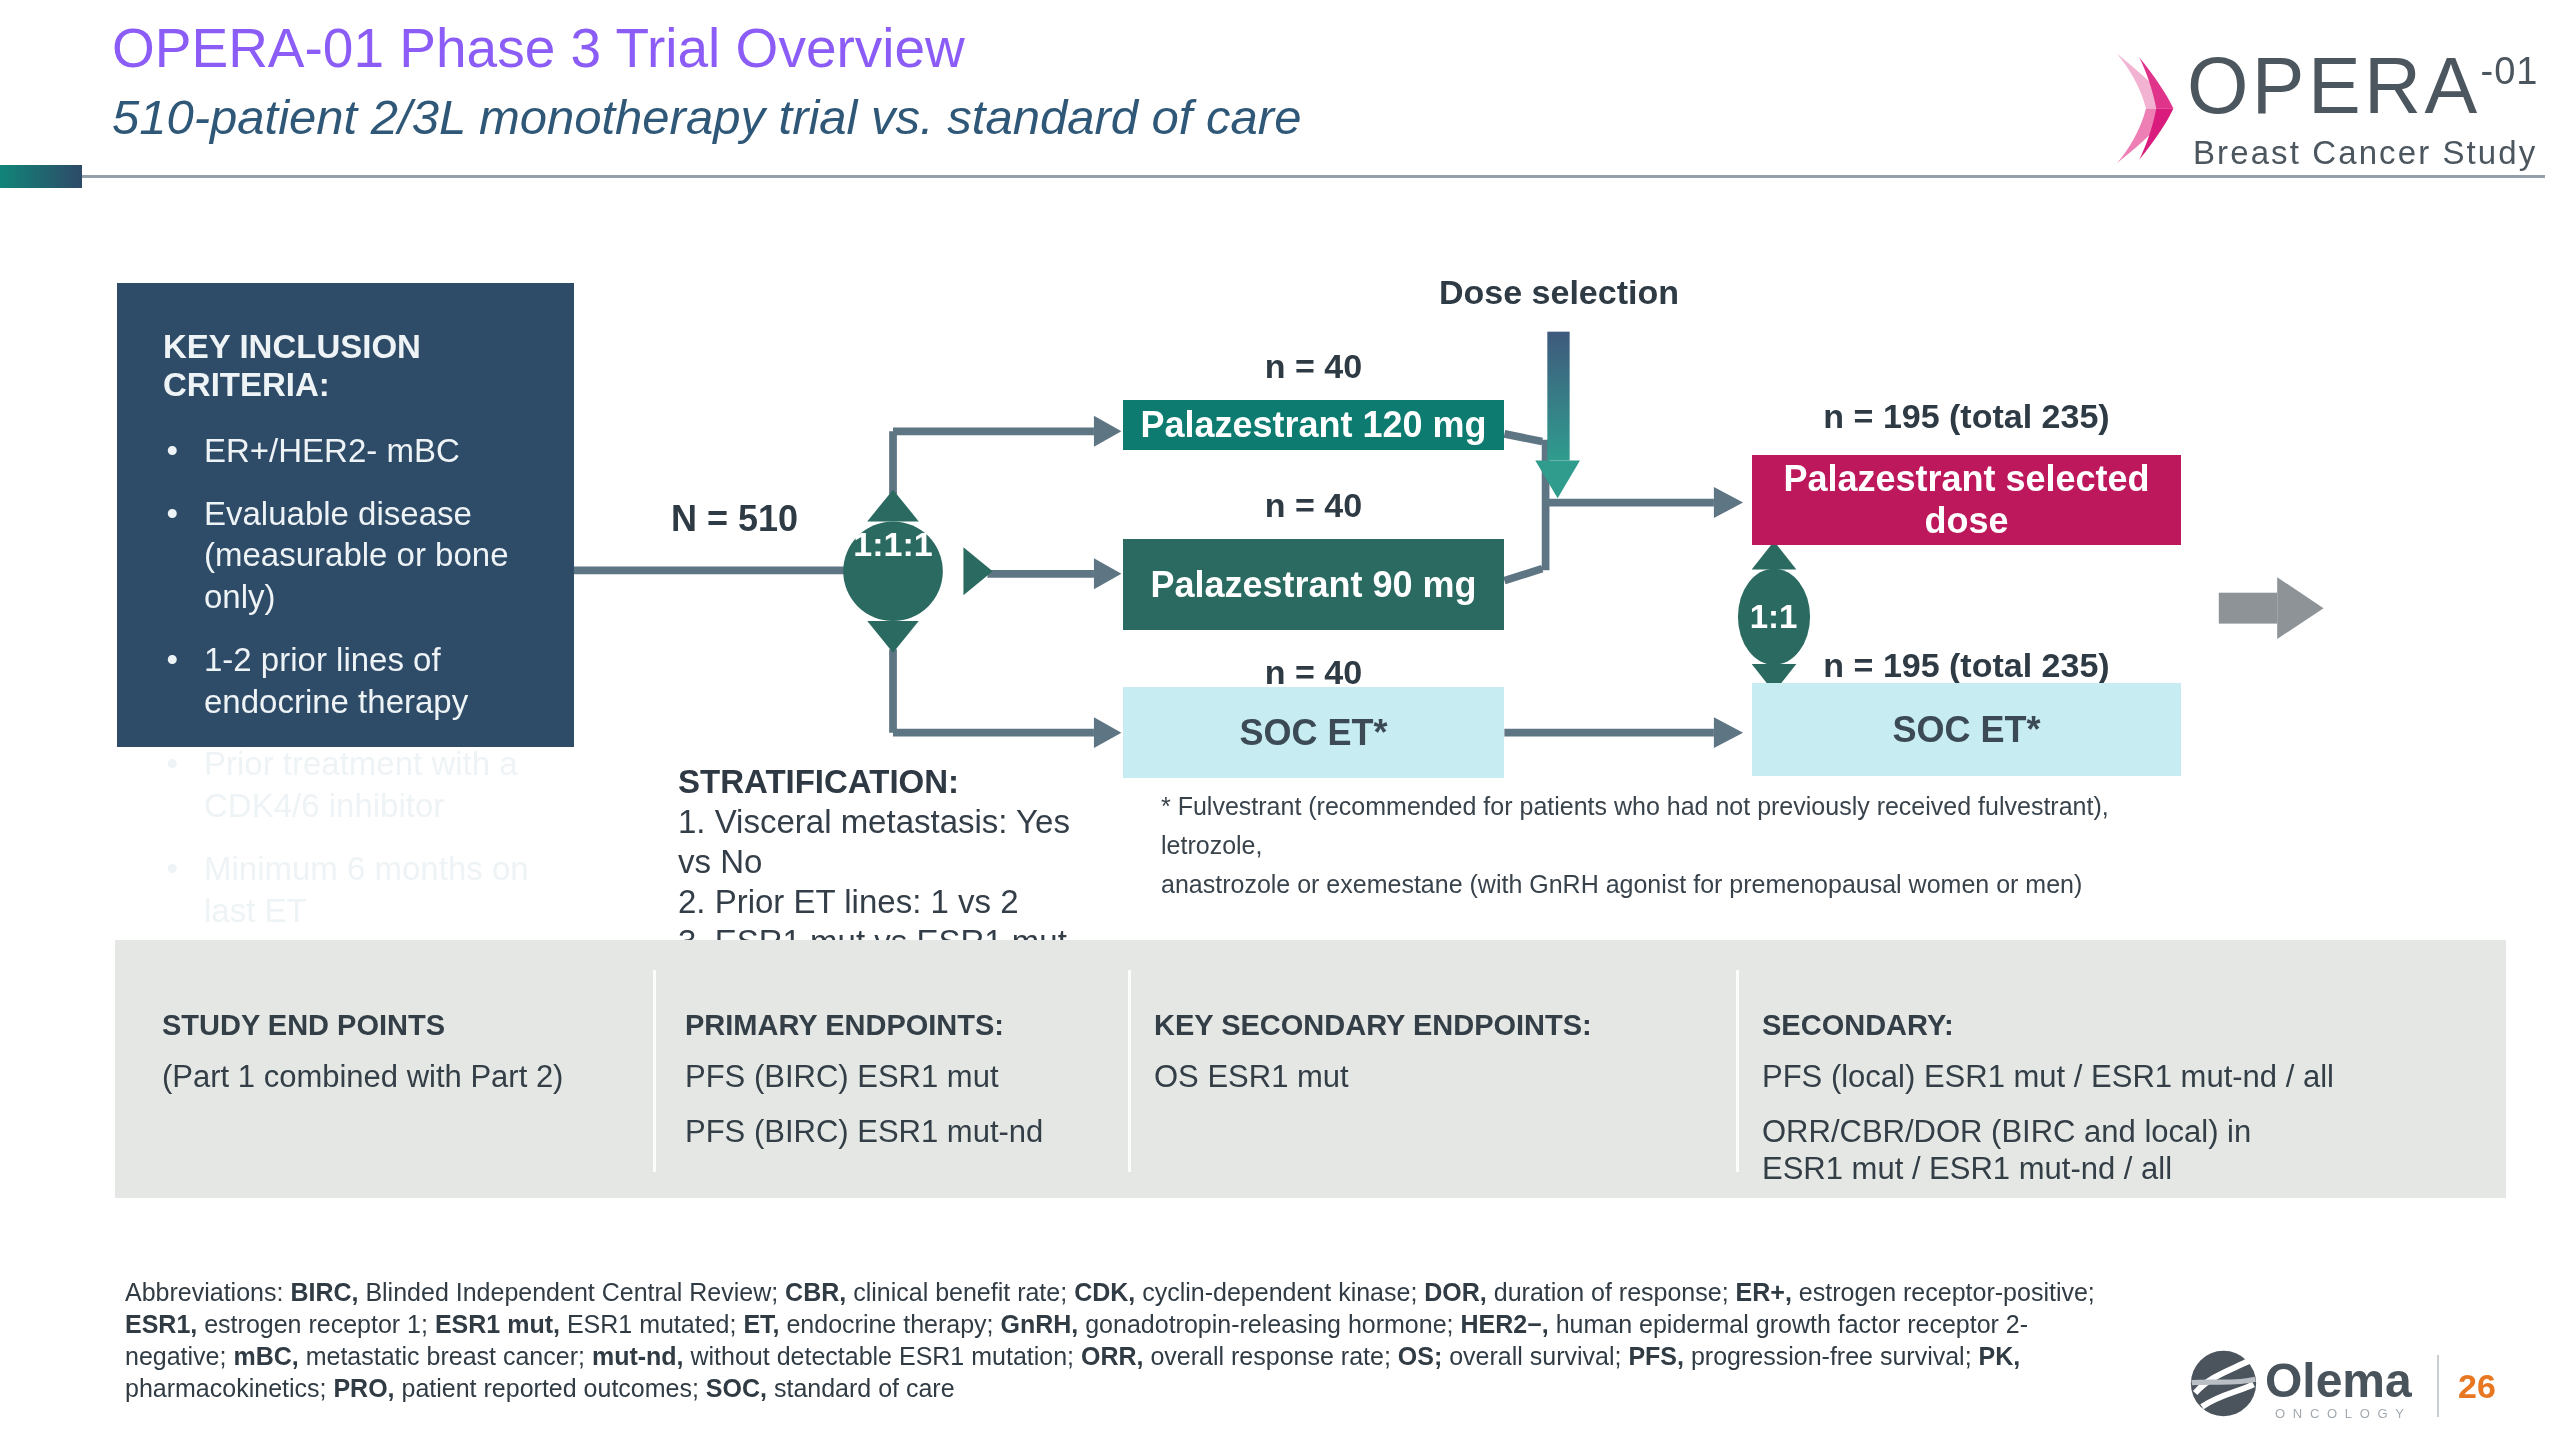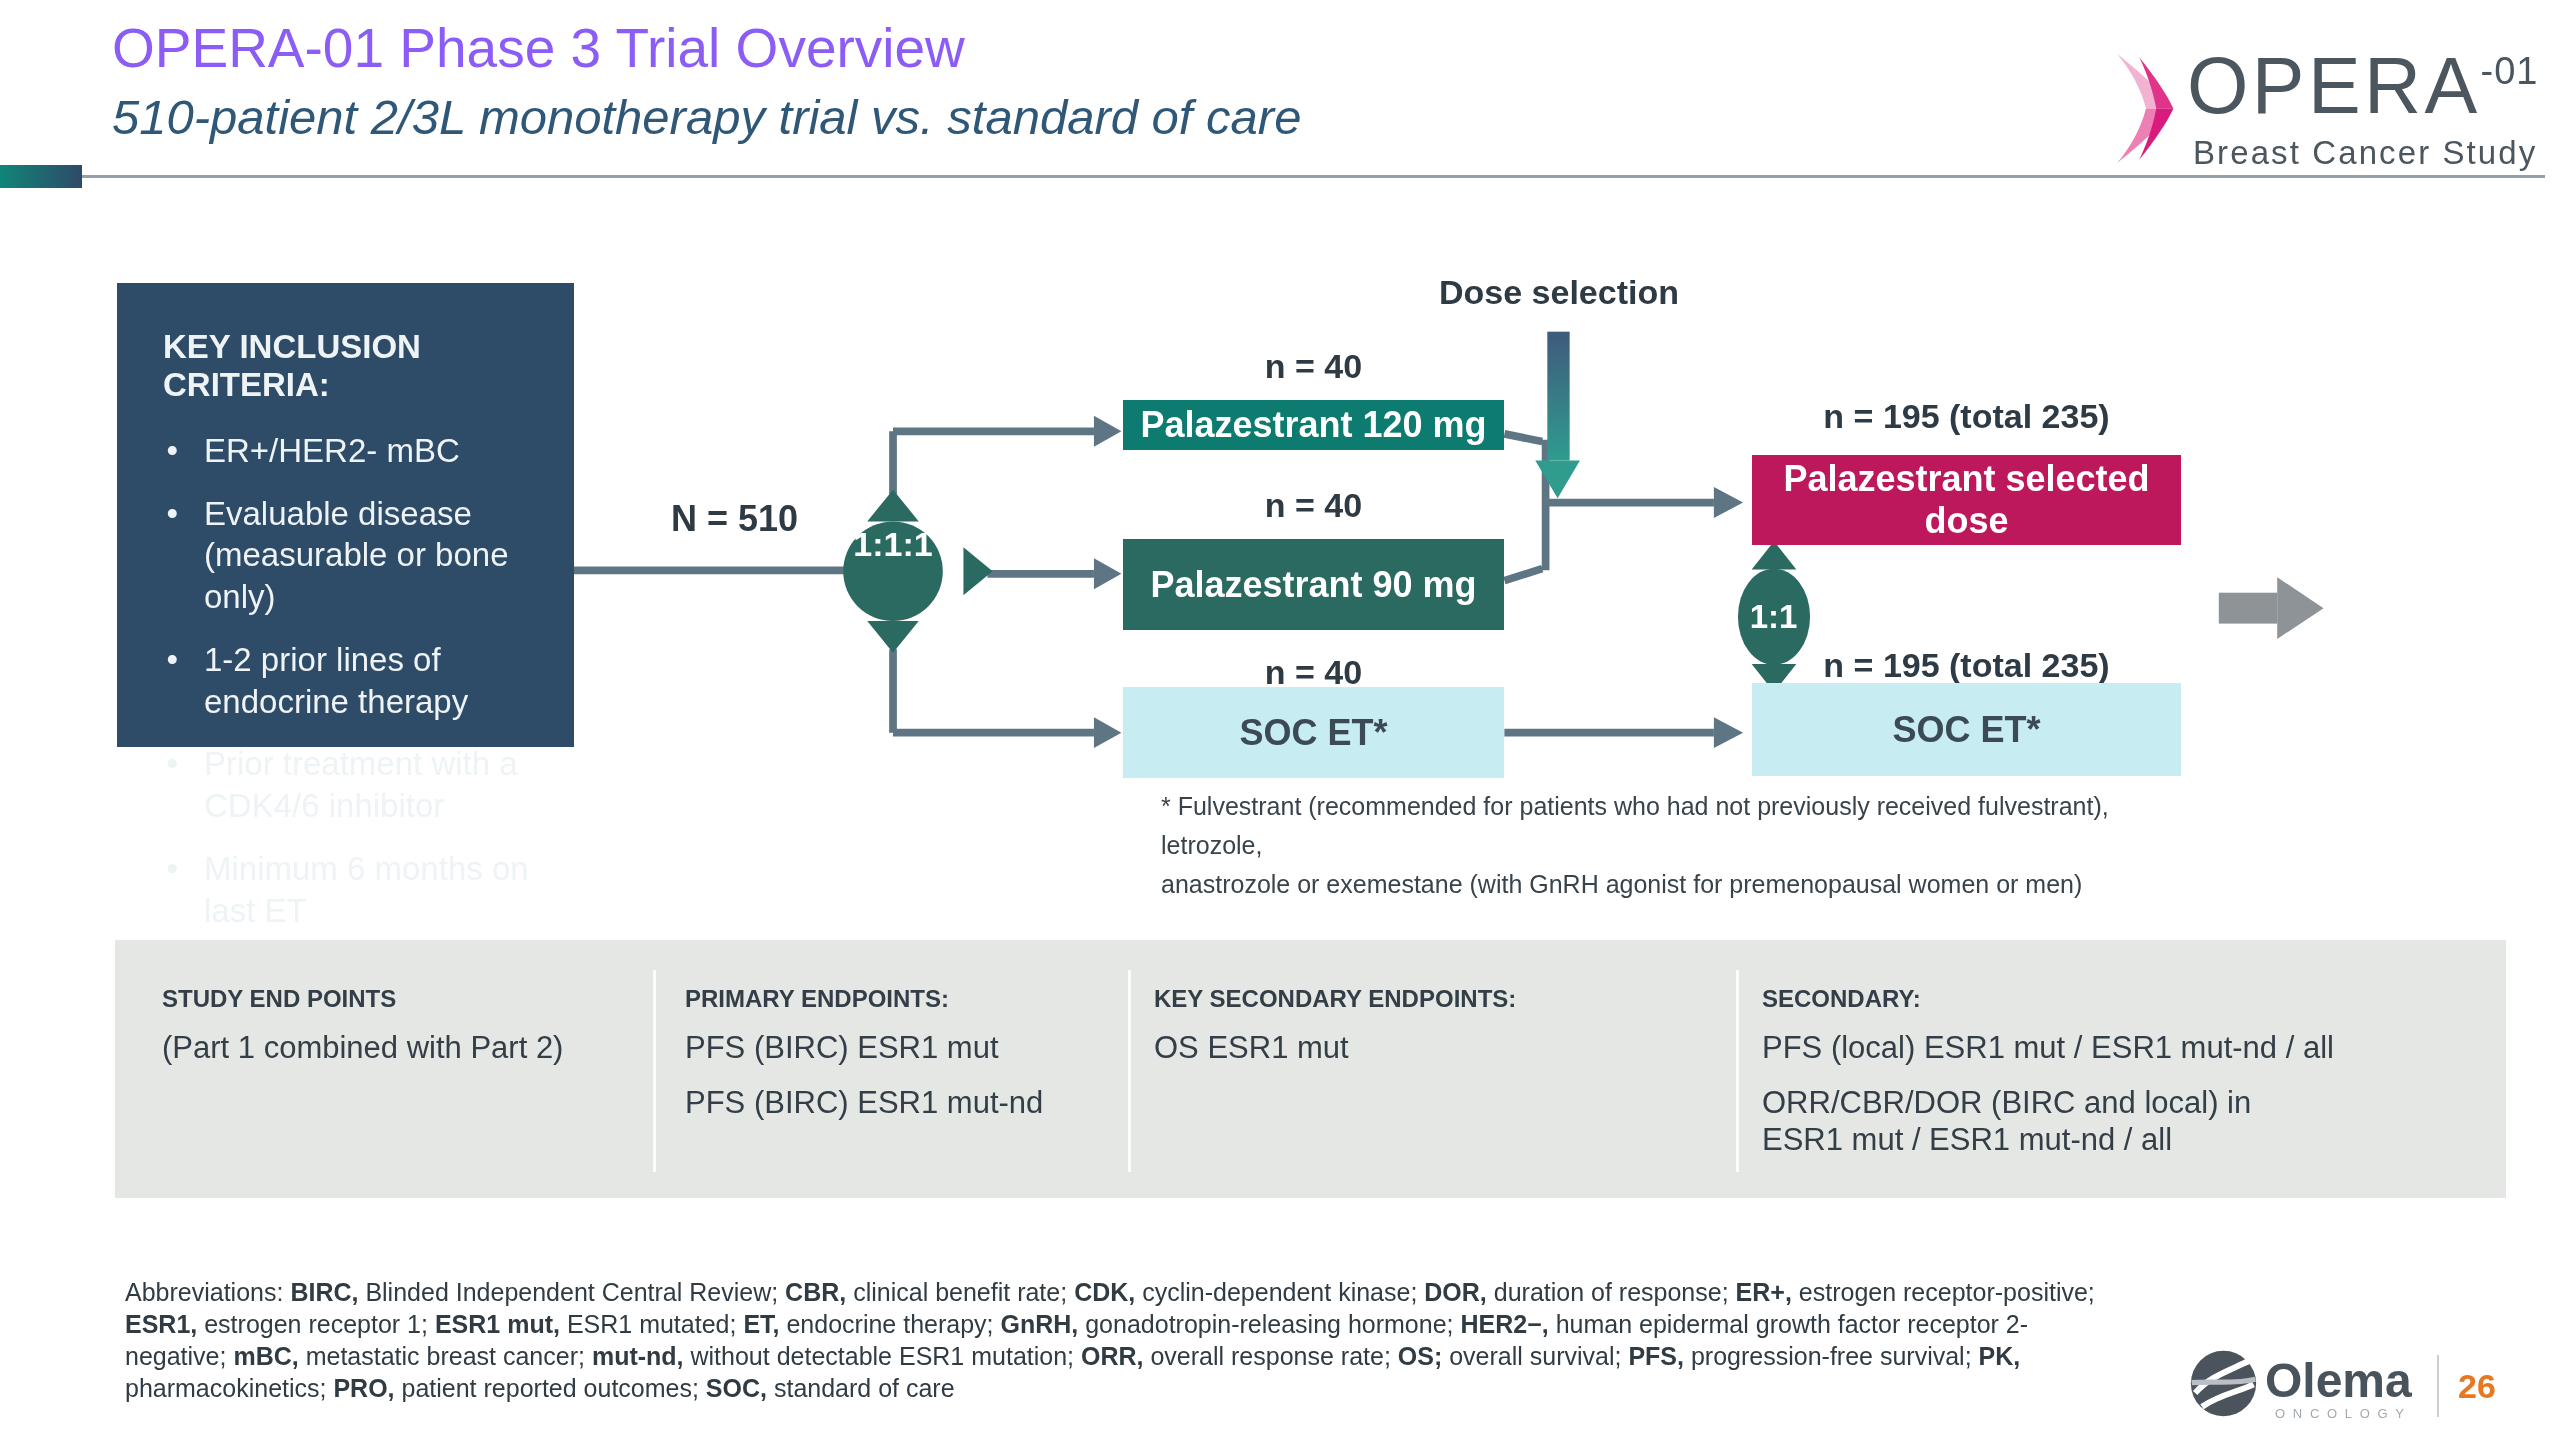--- a/index.html
+++ b/index.html
@@ -48,21 +48,21 @@
   .treatment-note{left:2281px;top:495px;width:240px;font-size:34px;line-height:42px;color:#39434c;white-space:pre-line;}
   
   .strat{left:678px;top:762px;width:429px;font-size:33px;line-height:40px;color:#333e48;}
   .strat-title{font-weight:700;color:#2e3944;}
   .footnote{left:1161px;top:787px;width:1030px;font-size:25px;line-height:39px;color:#39434c;white-space:pre-line;}
   
   .band{left:115px;top:940px;width:2391px;height:258px;background:#e4e7e4;}
   .band-divider{position:absolute;top:30px;width:2.6px;height:202px;background:#fbfcfb;}
   .divider-1{left:538px;} .divider-2{left:1013px;} .divider-3{left:1621px;}
   .band-col{position:absolute;top:45px;color:#333e47;font-size:31px;}
-  .band-col .col-title{font-weight:700;font-size:24px;margin-bottom:15.5px;}
+  .band-col .col-title{font-weight:700;font-size:29px;margin-bottom:15.5px;margin-top:24px;}
   .band-col .col-item{margin-bottom:18px;line-height:1.2;}
   .col-study{left:47px;} .col-primary{left:570px;} .col-keysec{left:1039px;} .col-sec{left:1647px;}
   .preline{white-space:pre-line;}
   
   .abbr{left:125px;top:1276px;width:1975px;font-size:25px;line-height:32px;color:#303b44;}
   
   .olema-logo-svg{left:2190px;top:1350px;width:67px;height:67px;}
   .olema-word{left:2265px;top:1355px;font-size:48px;font-weight:700;color:#49535b;line-height:52px;}
   .olema-tagline{left:2275px;top:1406px;font-size:13px;letter-spacing:7.7px;color:#a2aab0;}
   .footer-divider{left:2437px;top:1355px;width:1.7px;height:62px;background:#c9ced2;}
@@ -158,20 +158,26 @@
   <div class="abs flow-label n40-3">n = 40</div>
   <div class="abs arm-box box-soc1">SOC ET*</div>
 
   <div class="abs flow-label n195-1">n = 195 (total 235)</div>
   <div class="abs arm-box2 box-selected">Palazestrant selected dose</div>
   <div class="abs circle-label circle2-label">1:1</div>
   <div class="abs flow-label n195-2">n = 195 (total 235)</div>
   <div class="abs arm-box2 box-soc2">SOC ET*</div>
 
 
+  <div class="abs strat">
+    <div class="strat-title">STRATIFICATION:</div>
+    <div>1. Visceral metastasis: Yes vs No</div>
+    <div>2. Prior ET lines: 1 vs 2</div>
+    <div>3. ESR1 mut vs ESR1 mut-nd</div>
+  </div>
 
   <div class="abs footnote">* Fulvestrant (recommended for patients who had not previously received fulvestrant), letrozole,
 anastrozole or exemestane (with GnRH agonist for premenopausal women or men)</div>
 
   <div class="abs band">
     <div class="band-divider divider-1"></div>
     <div class="band-divider divider-2"></div>
     <div class="band-divider divider-3"></div>
     <div class="band-col col-study">
       <div class="col-title">STUDY END POINTS</div>

